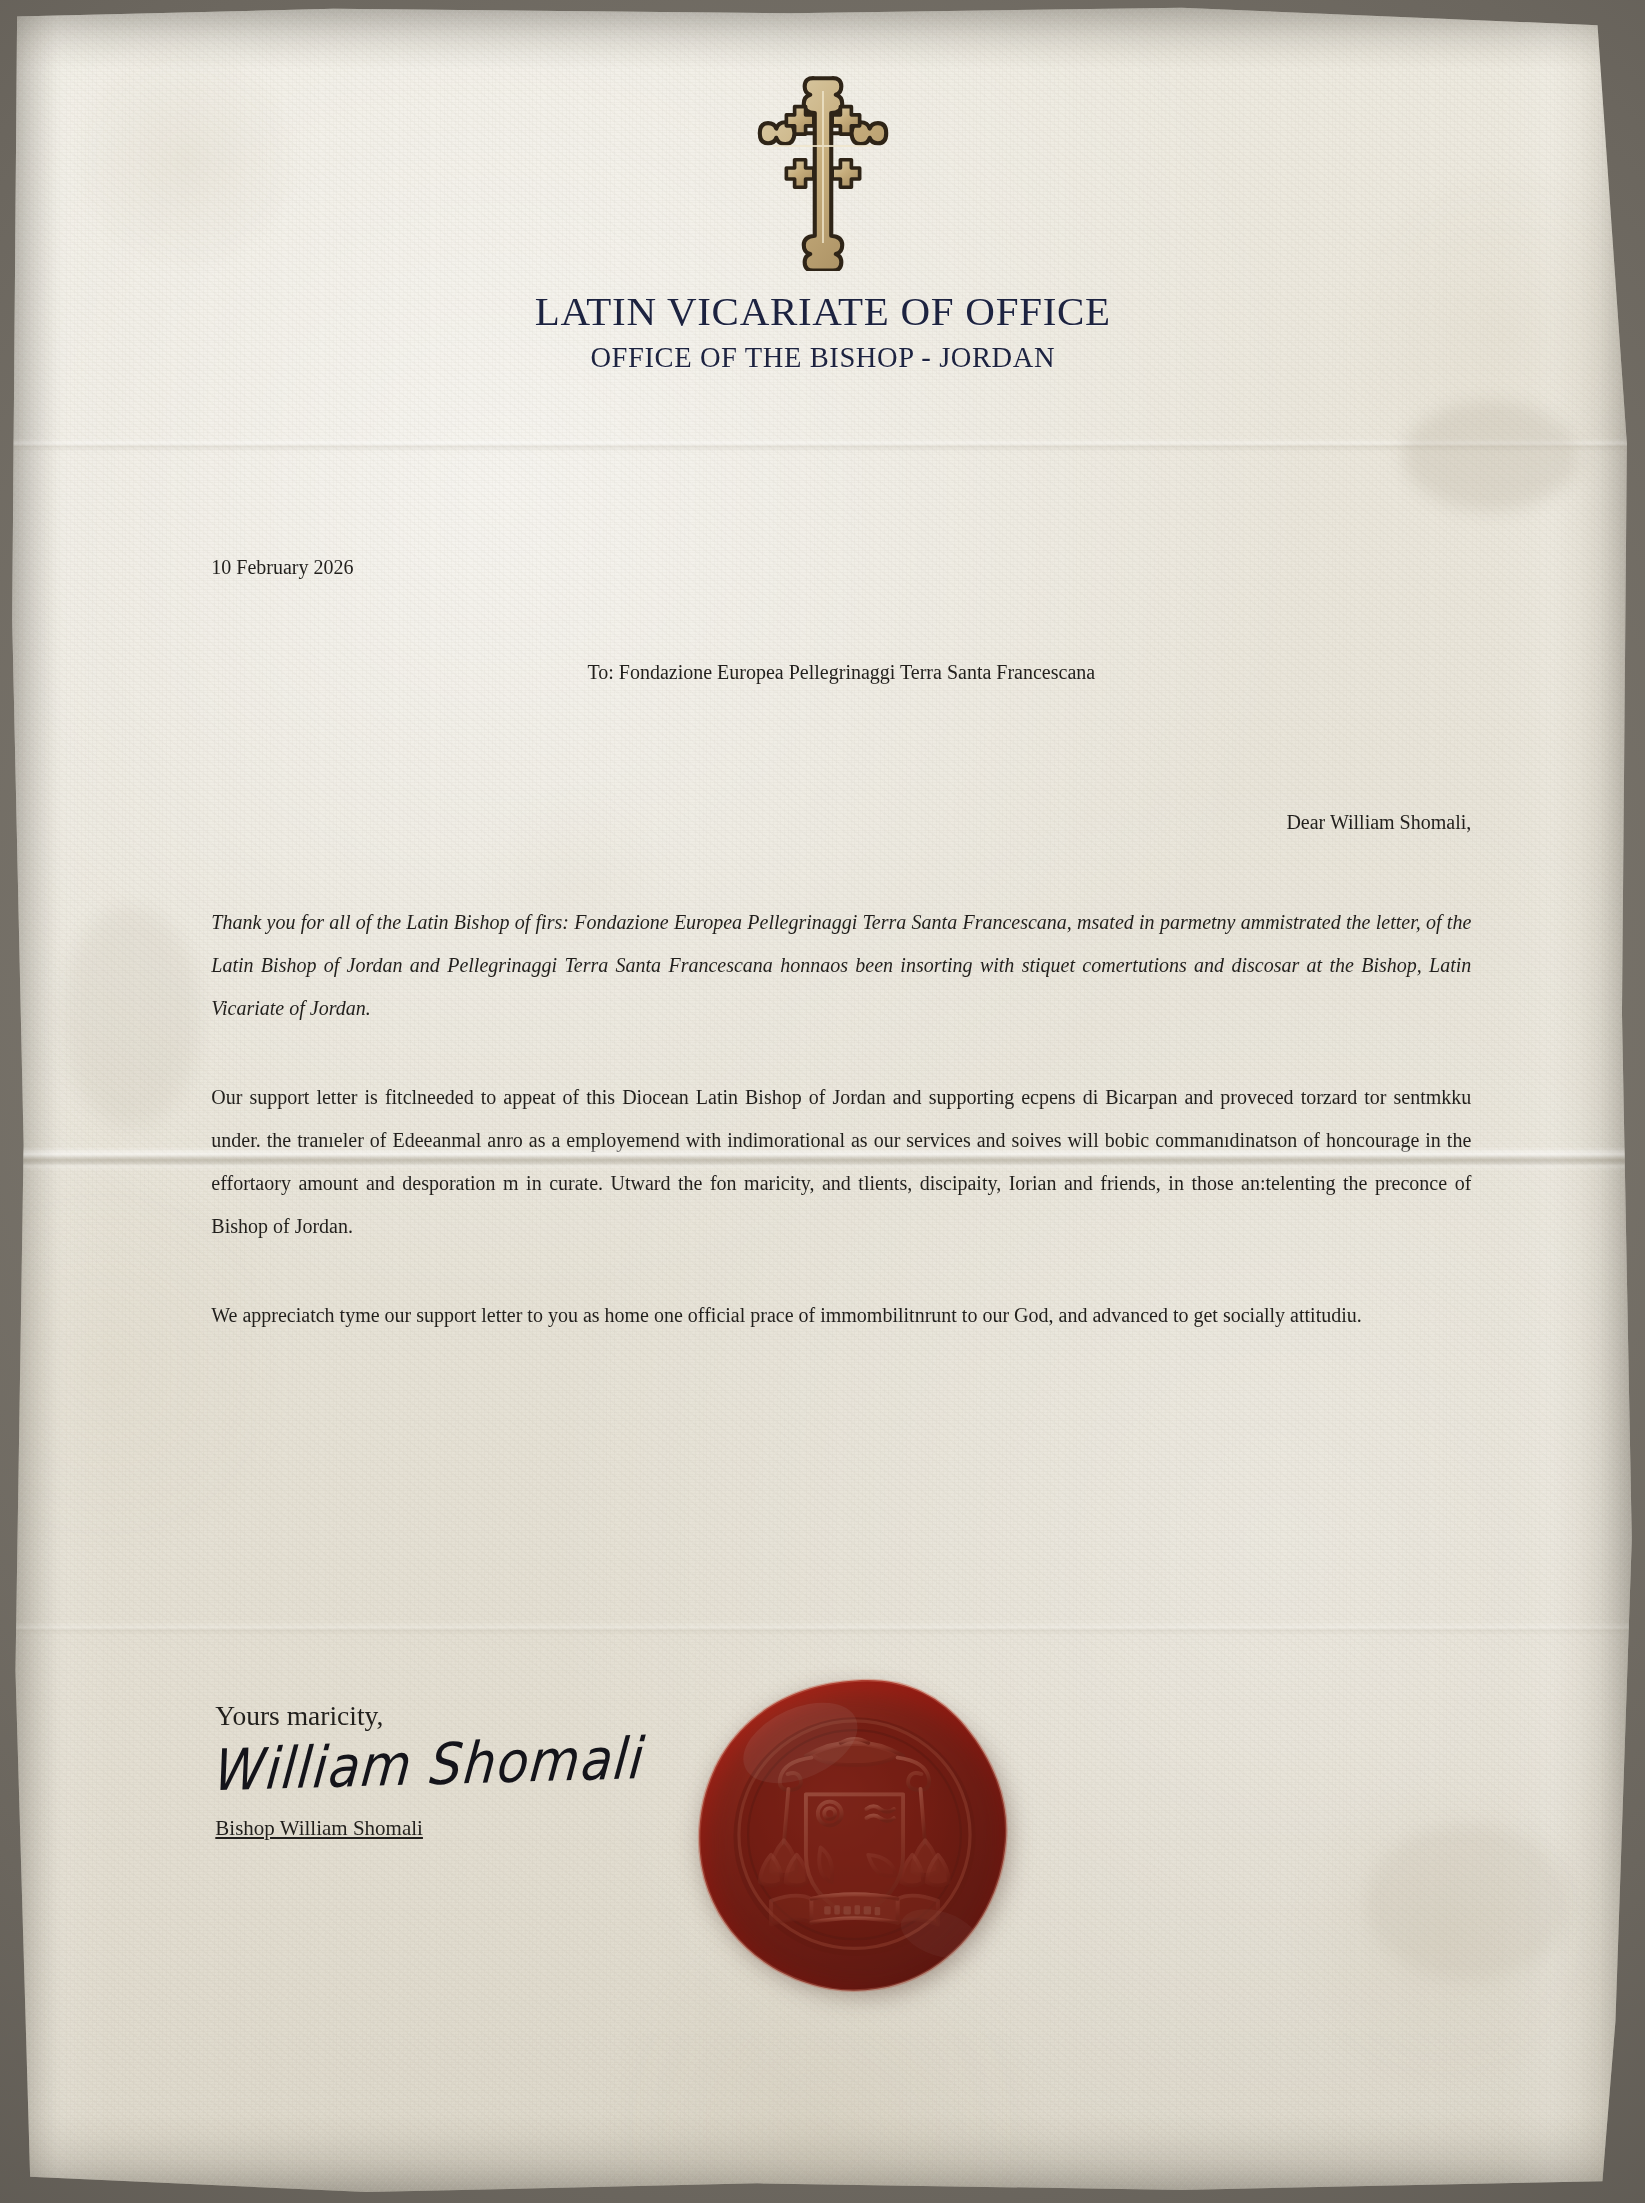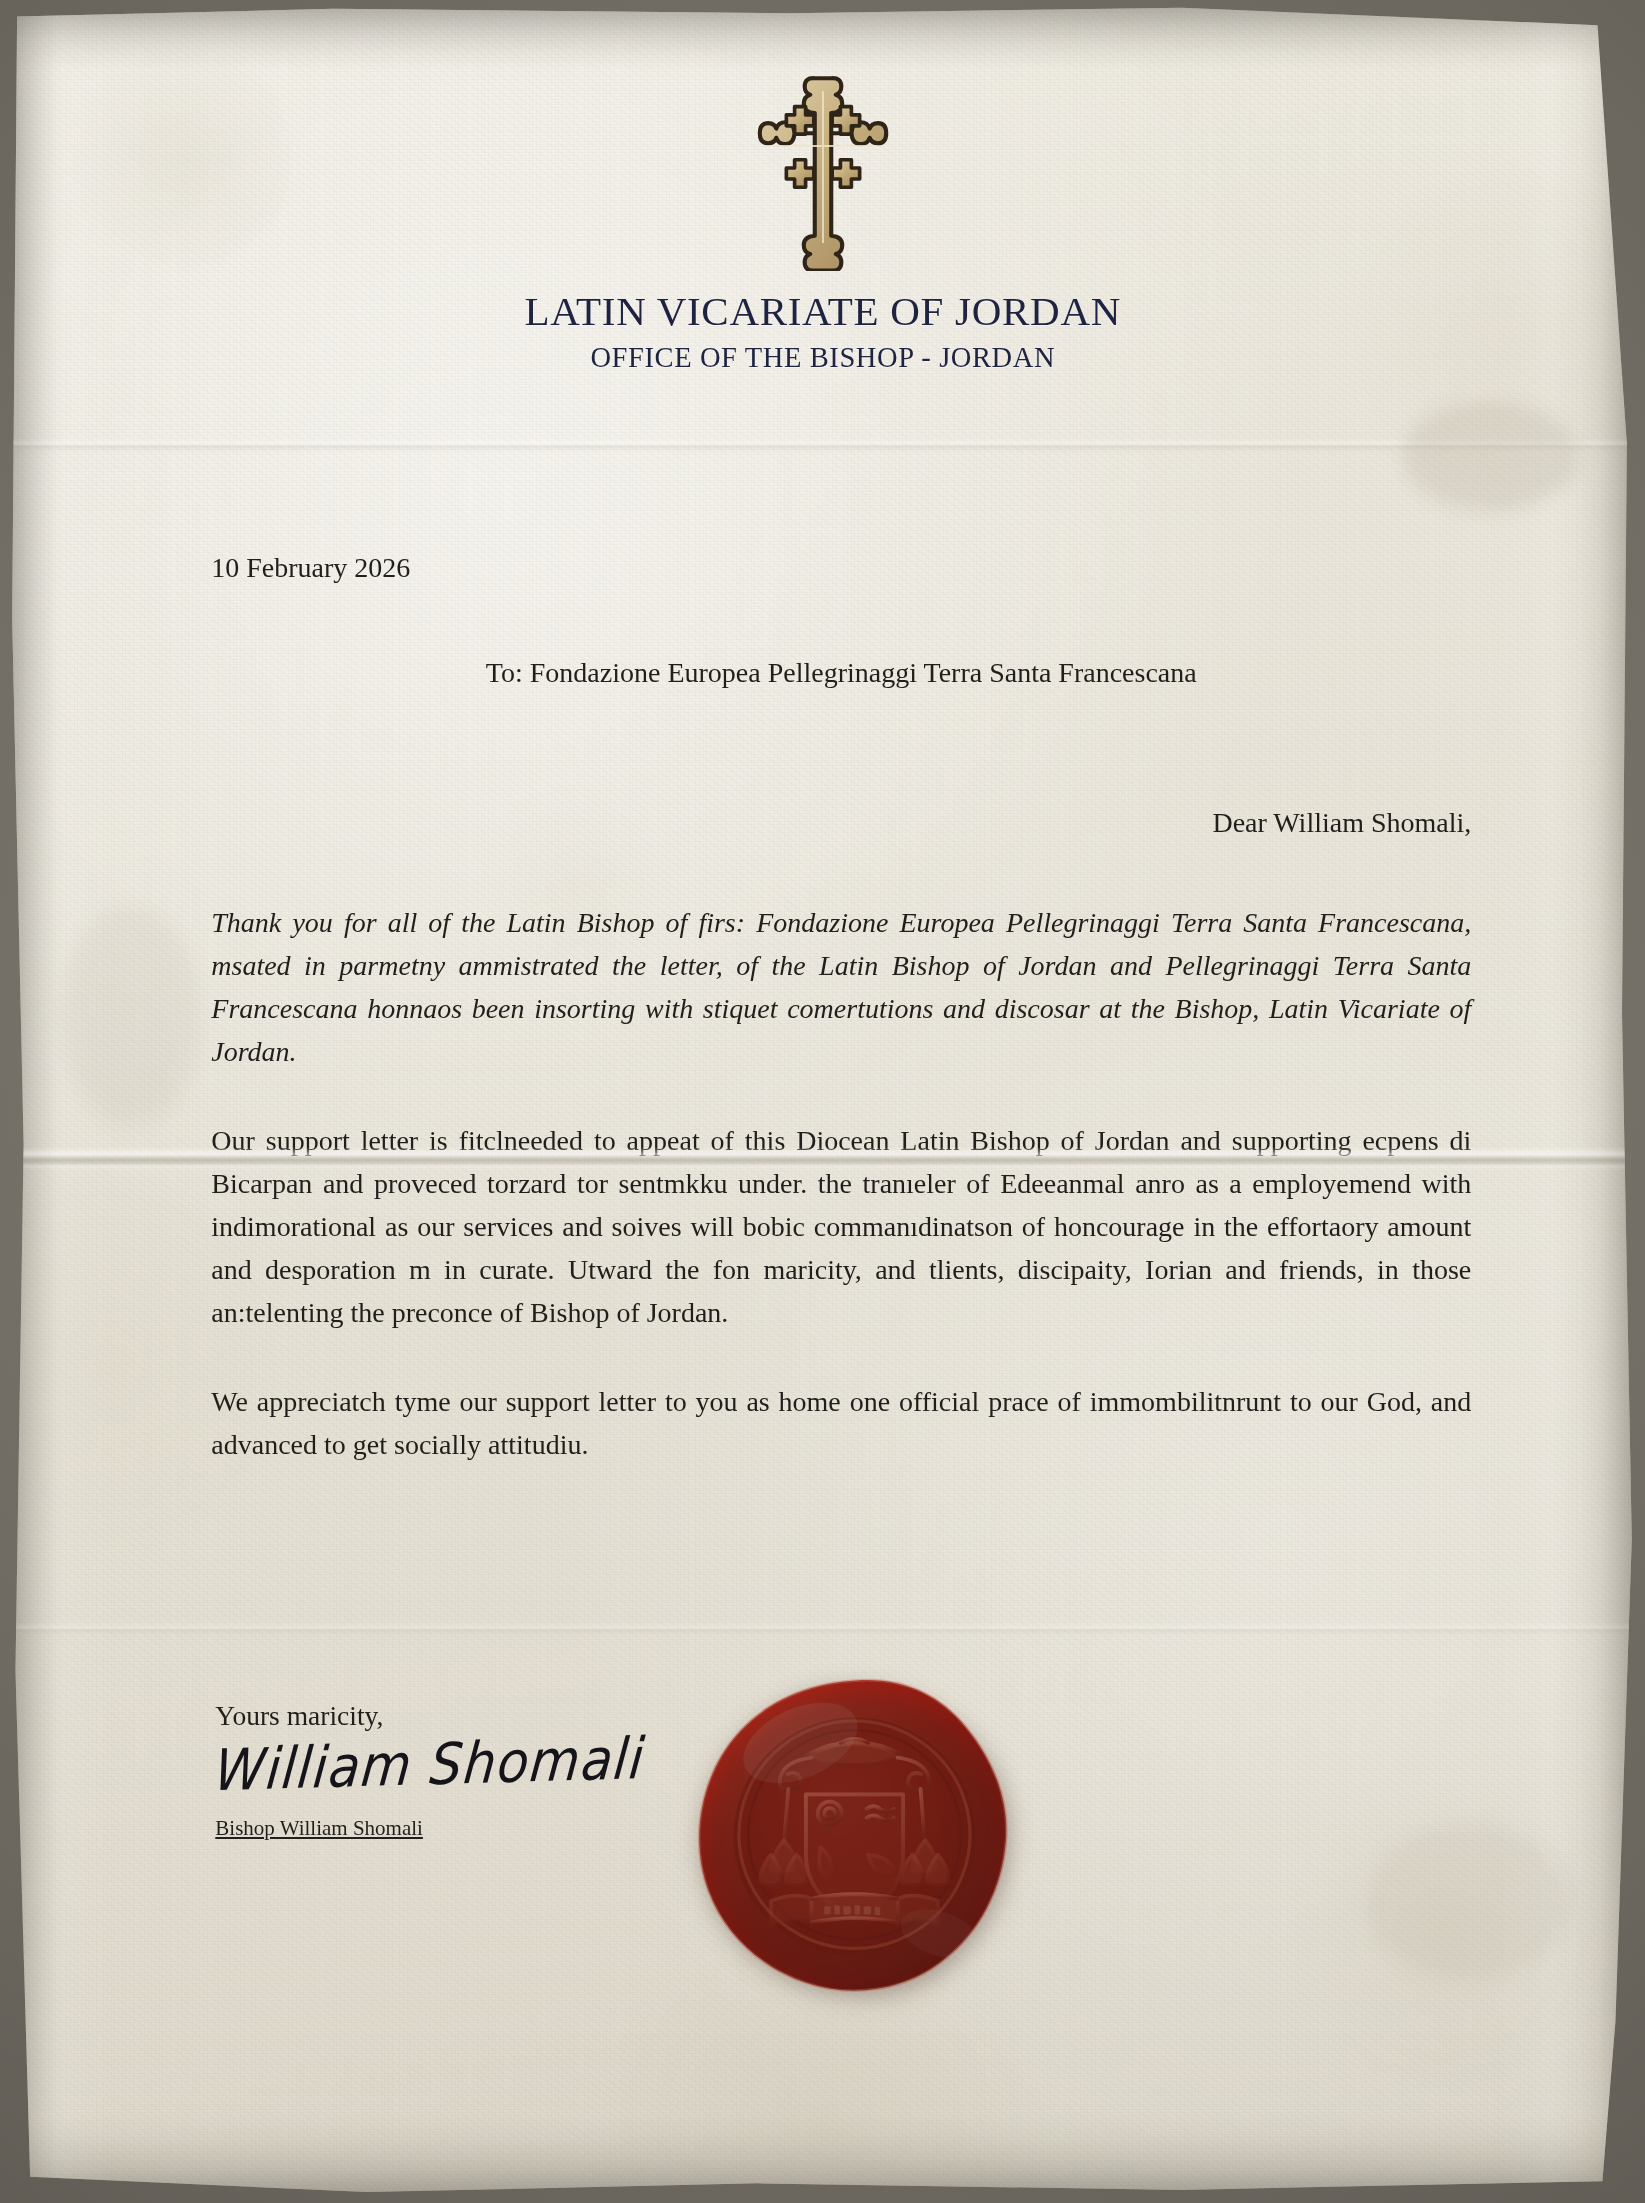--- a/index.html
+++ b/index.html
@@ -179,21 +179,21 @@
   }
 
   
   #body {
     position: absolute;
     left: 204px;
     top: 540px;
     width: 1260px;
     color: #211f1c;
     font-family: "Liberation Serif", "DejaVu Serif", serif;
-    font-size: 28px;
+    font-size: 20px;
     line-height: 43px;
   }
   .line-date   { margin: 0 0 0 0; }
   .line-to     { margin: 62px 0 0 0; text-align: center; }
   .salutation  { margin: 107px 0 0 0; text-align: right; }
 
   .para {
     margin: 46px 0 0 0;
     text-align: justify;
     text-justify: inter-word;
@@ -318,21 +318,21 @@
         </g>
 
         <g stroke="#2e2417" stroke-width="4" fill="url(#goldGrad2)" stroke-linejoin="round">
           <path d="M55 66 h9 v-9 h12 v9 h9 v12 h-9 v9 h-12 v-9 h-9 z"></path>
           <path d="M105 66 h9 v-9 h12 v9 h9 v12 h-9 v9 h-12 v-9 h-9 z"></path>
           <path d="M55 124 h9 v-9 h12 v9 h9 v12 h-9 v9 h-12 v-9 h-9 z"></path>
           <path d="M105 124 h9 v-9 h12 v9 h9 v12 h-9 v9 h-12 v-9 h-9 z"></path>
         </g>
       </svg>
 
-      <div class="org-name">LATIN VICARIATE OF JORDAN</div>
+      <div class="org-name">LATIN VICARIATE OF OFFICE</div>
       <div class="org-sub">OFFICE OF THE BISHOP - JORDAN</div>
     </div>
 
     <div id="body">
 
       <div class="line-date">10 February 2026</div>
 
       <div class="line-to">To: Fondazione Europea Pellegrinaggi Terra Santa Francescana</div>
 
       <div class="salutation">Dear William Shomali,</div>

